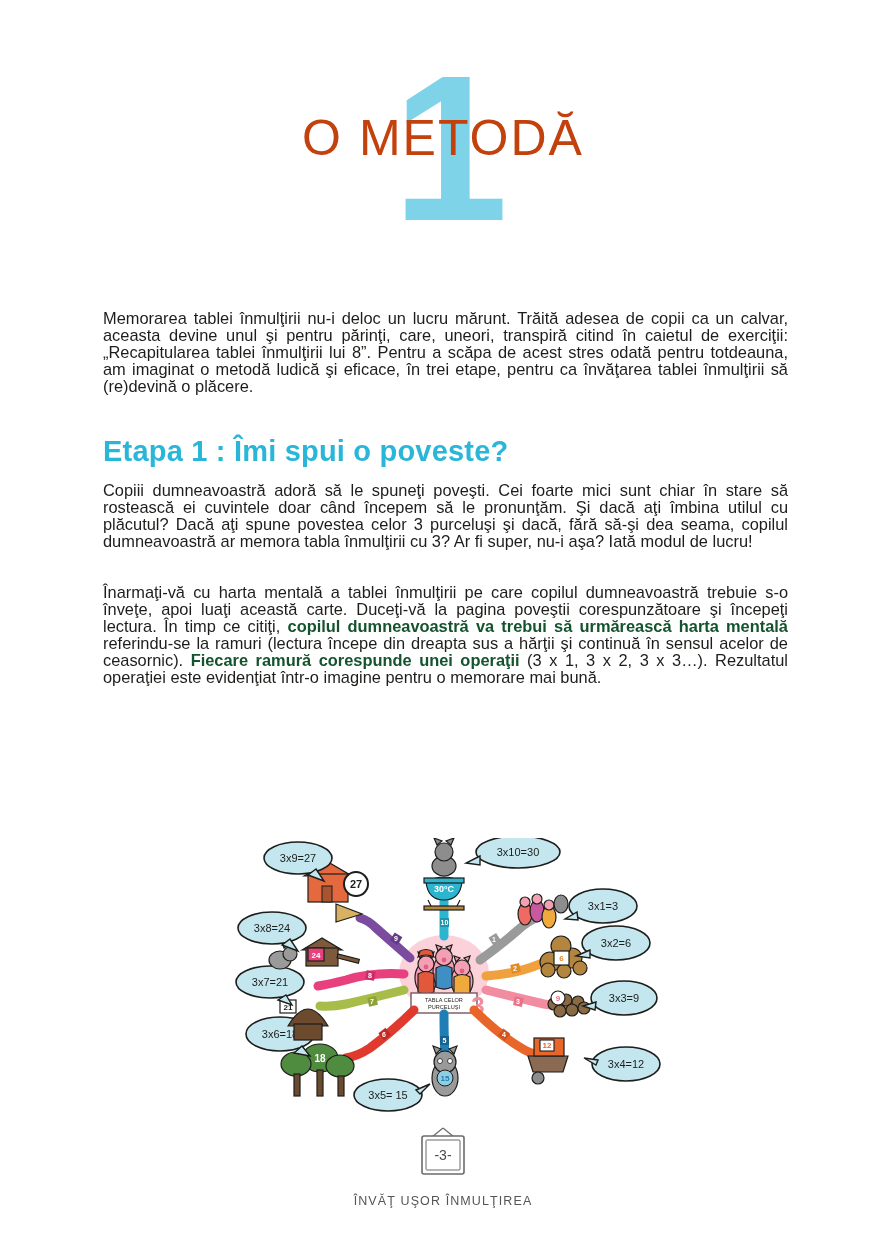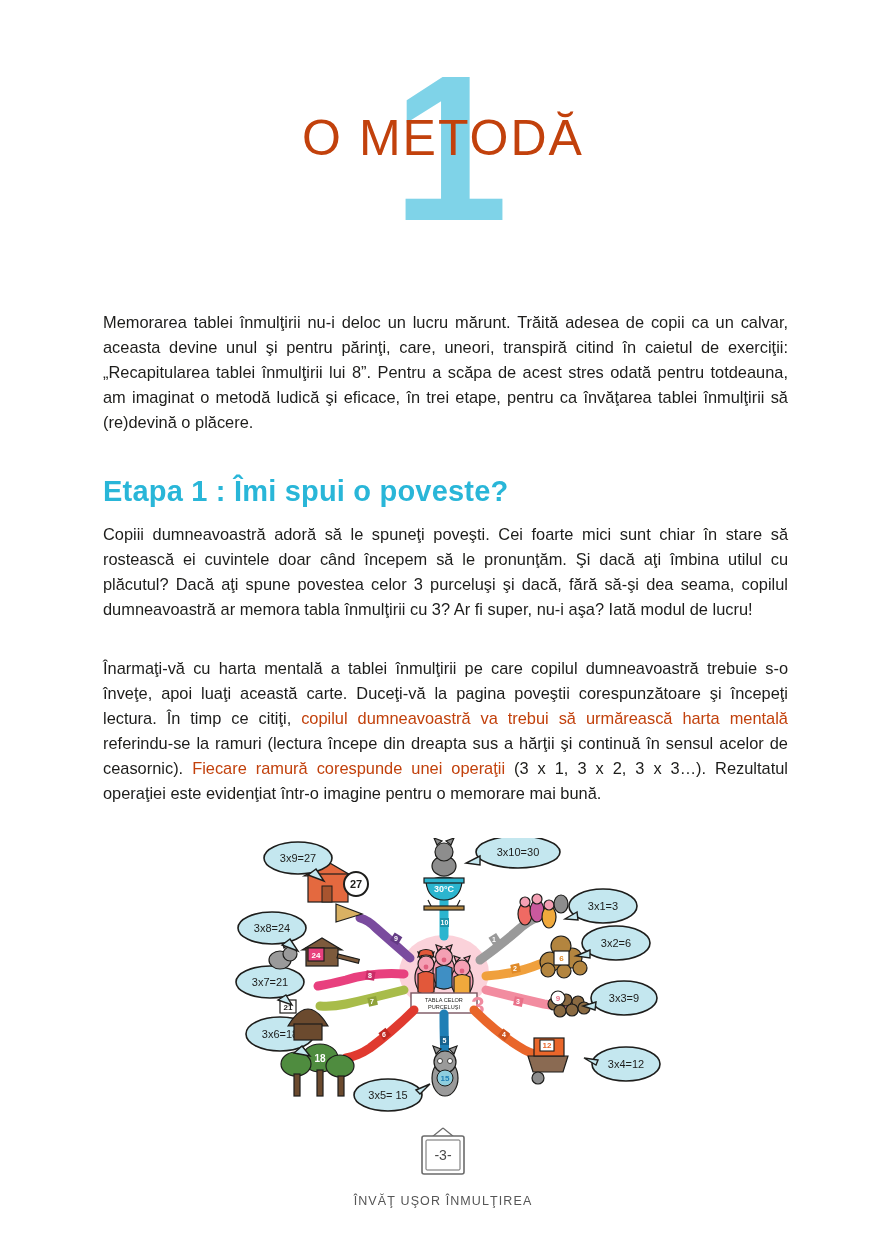--- a/index.html
+++ b/index.html
@@ -35,36 +35,36 @@
     letter-spacing:2px;
     color:#c2410c;
     line-height:60px;
   }
   .title-line.l1{margin-top:50px;}
 
   
   .content{position:absolute;left:103px;top:310px;width:685px;}
   p.body{
     font-size:16.4px;
-    line-height:25px;
+    line-height:17px;
     margin:0 0 0 0;
     text-align:justify;
     color:#1d1d1b;
     font-family:"Liberation Sans",sans-serif;
   }
   .gap-lg{height:34px;}
   h2.section{
     color:#29b6d8;
     font-size:29px;
     font-weight:700;
     margin:40px 0 14px 0;
     letter-spacing:0.2px;
     font-family:"Liberation Sans",sans-serif;
   }
-  .hl{color:#c2410c;font-weight:400;}
+  .hl{color:#14532d;font-weight:700;}
 
   
   .mindmap-wrap{
     position:absolute;left:228px;top:838px;width:440px;height:280px;
   }
   .mindmap{display:block;}
 
   
   .footer{
     position:absolute;left:0;top:1126px;width:886px;text-align:center;

